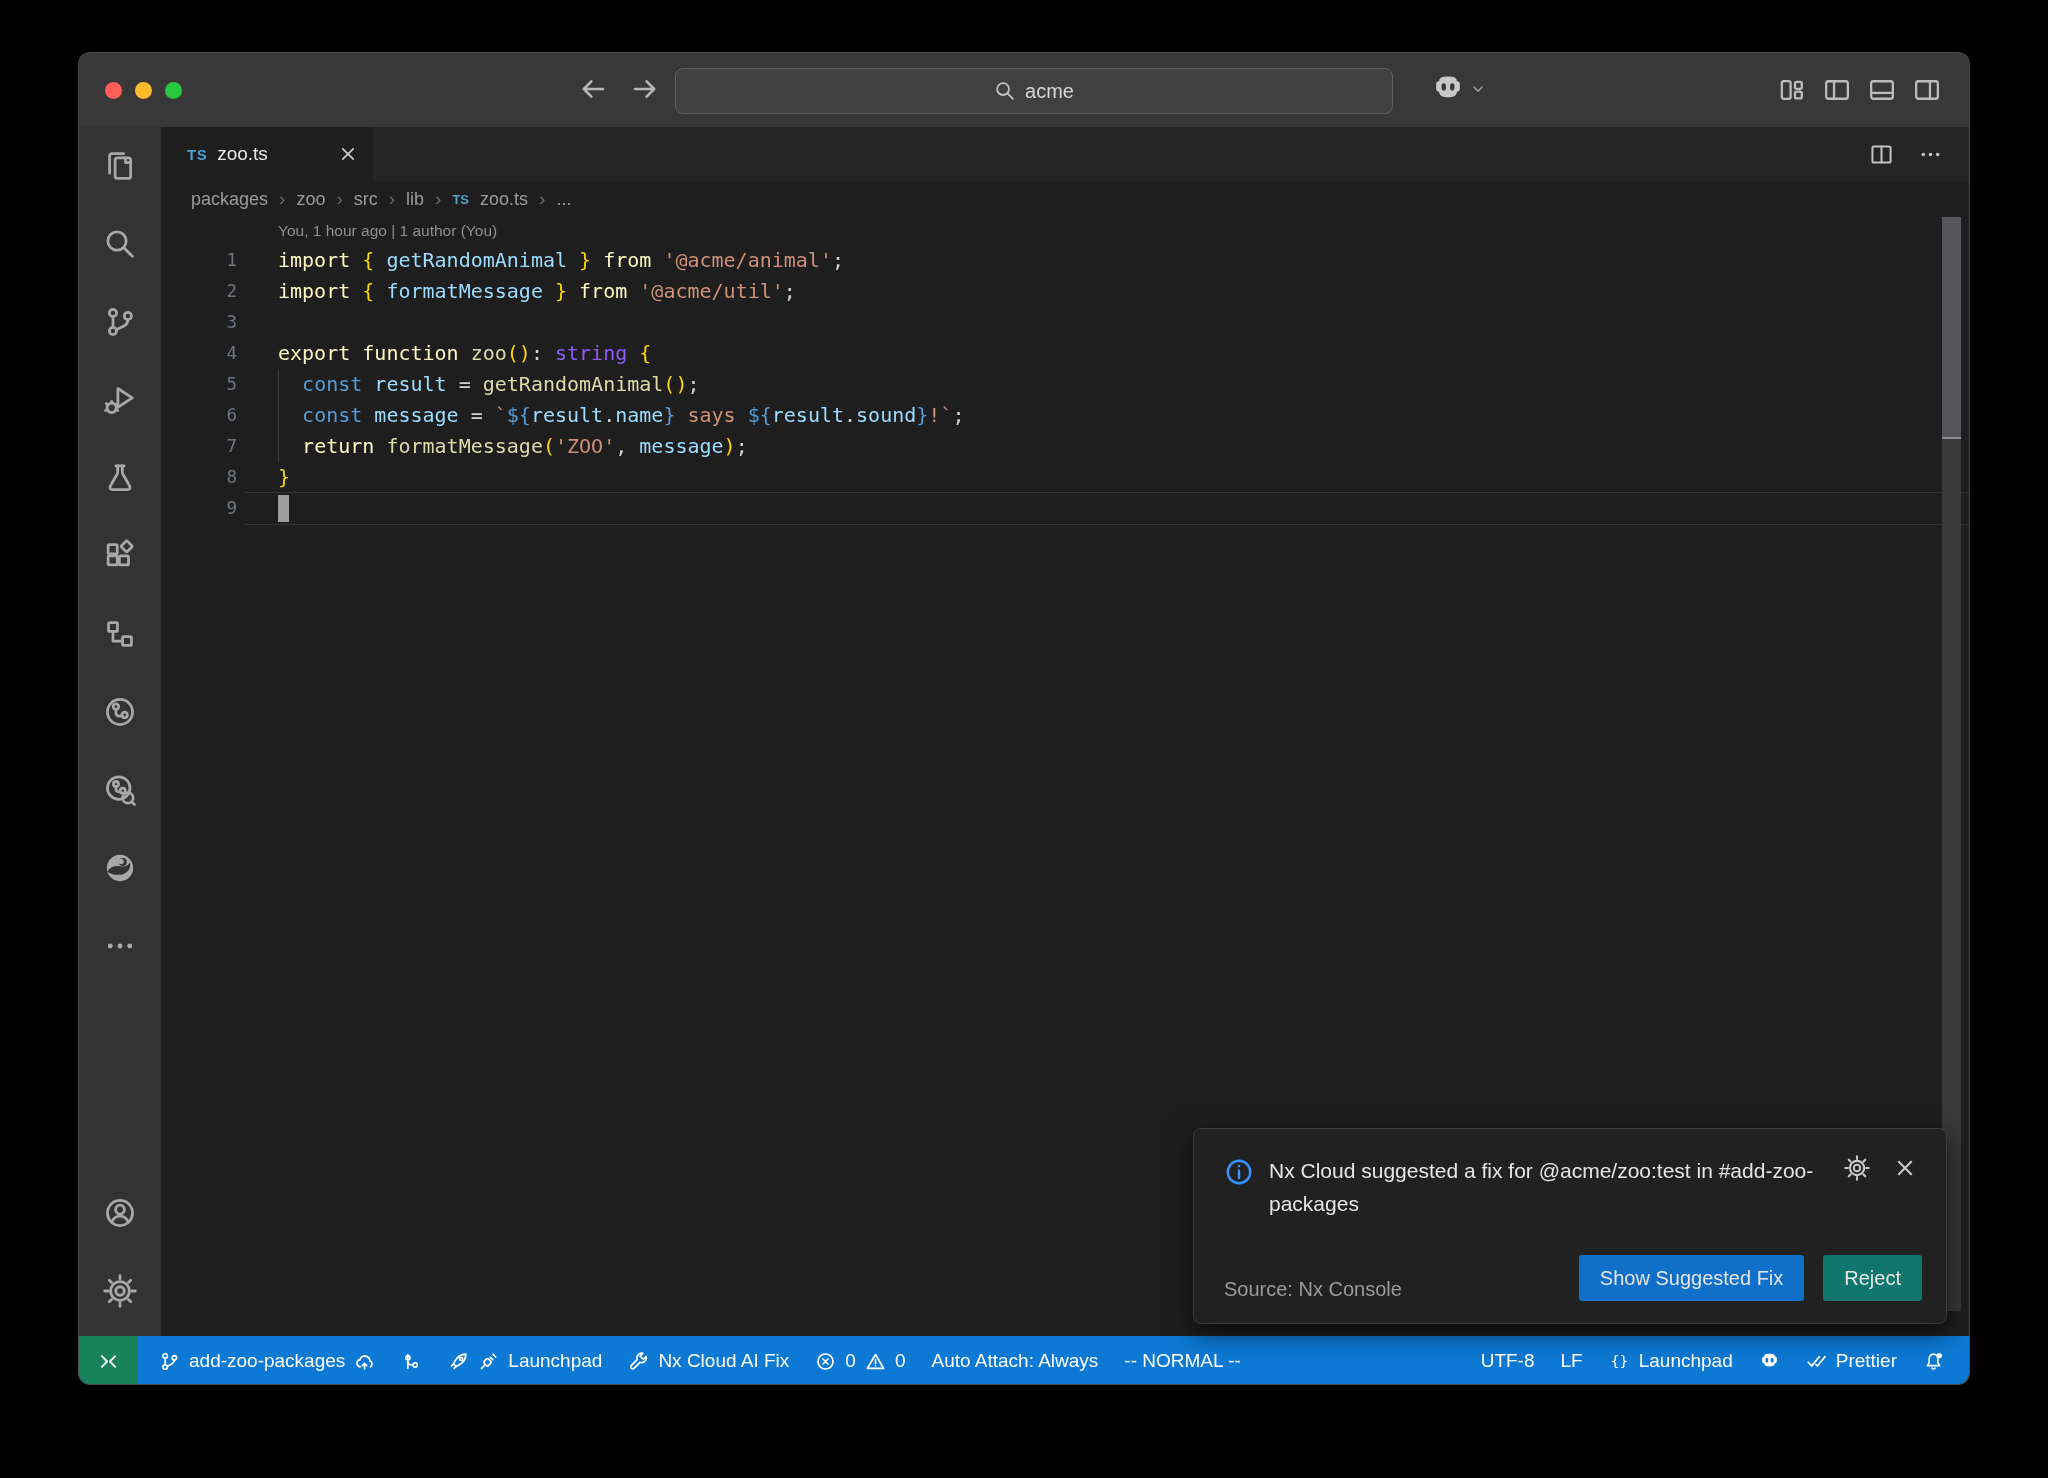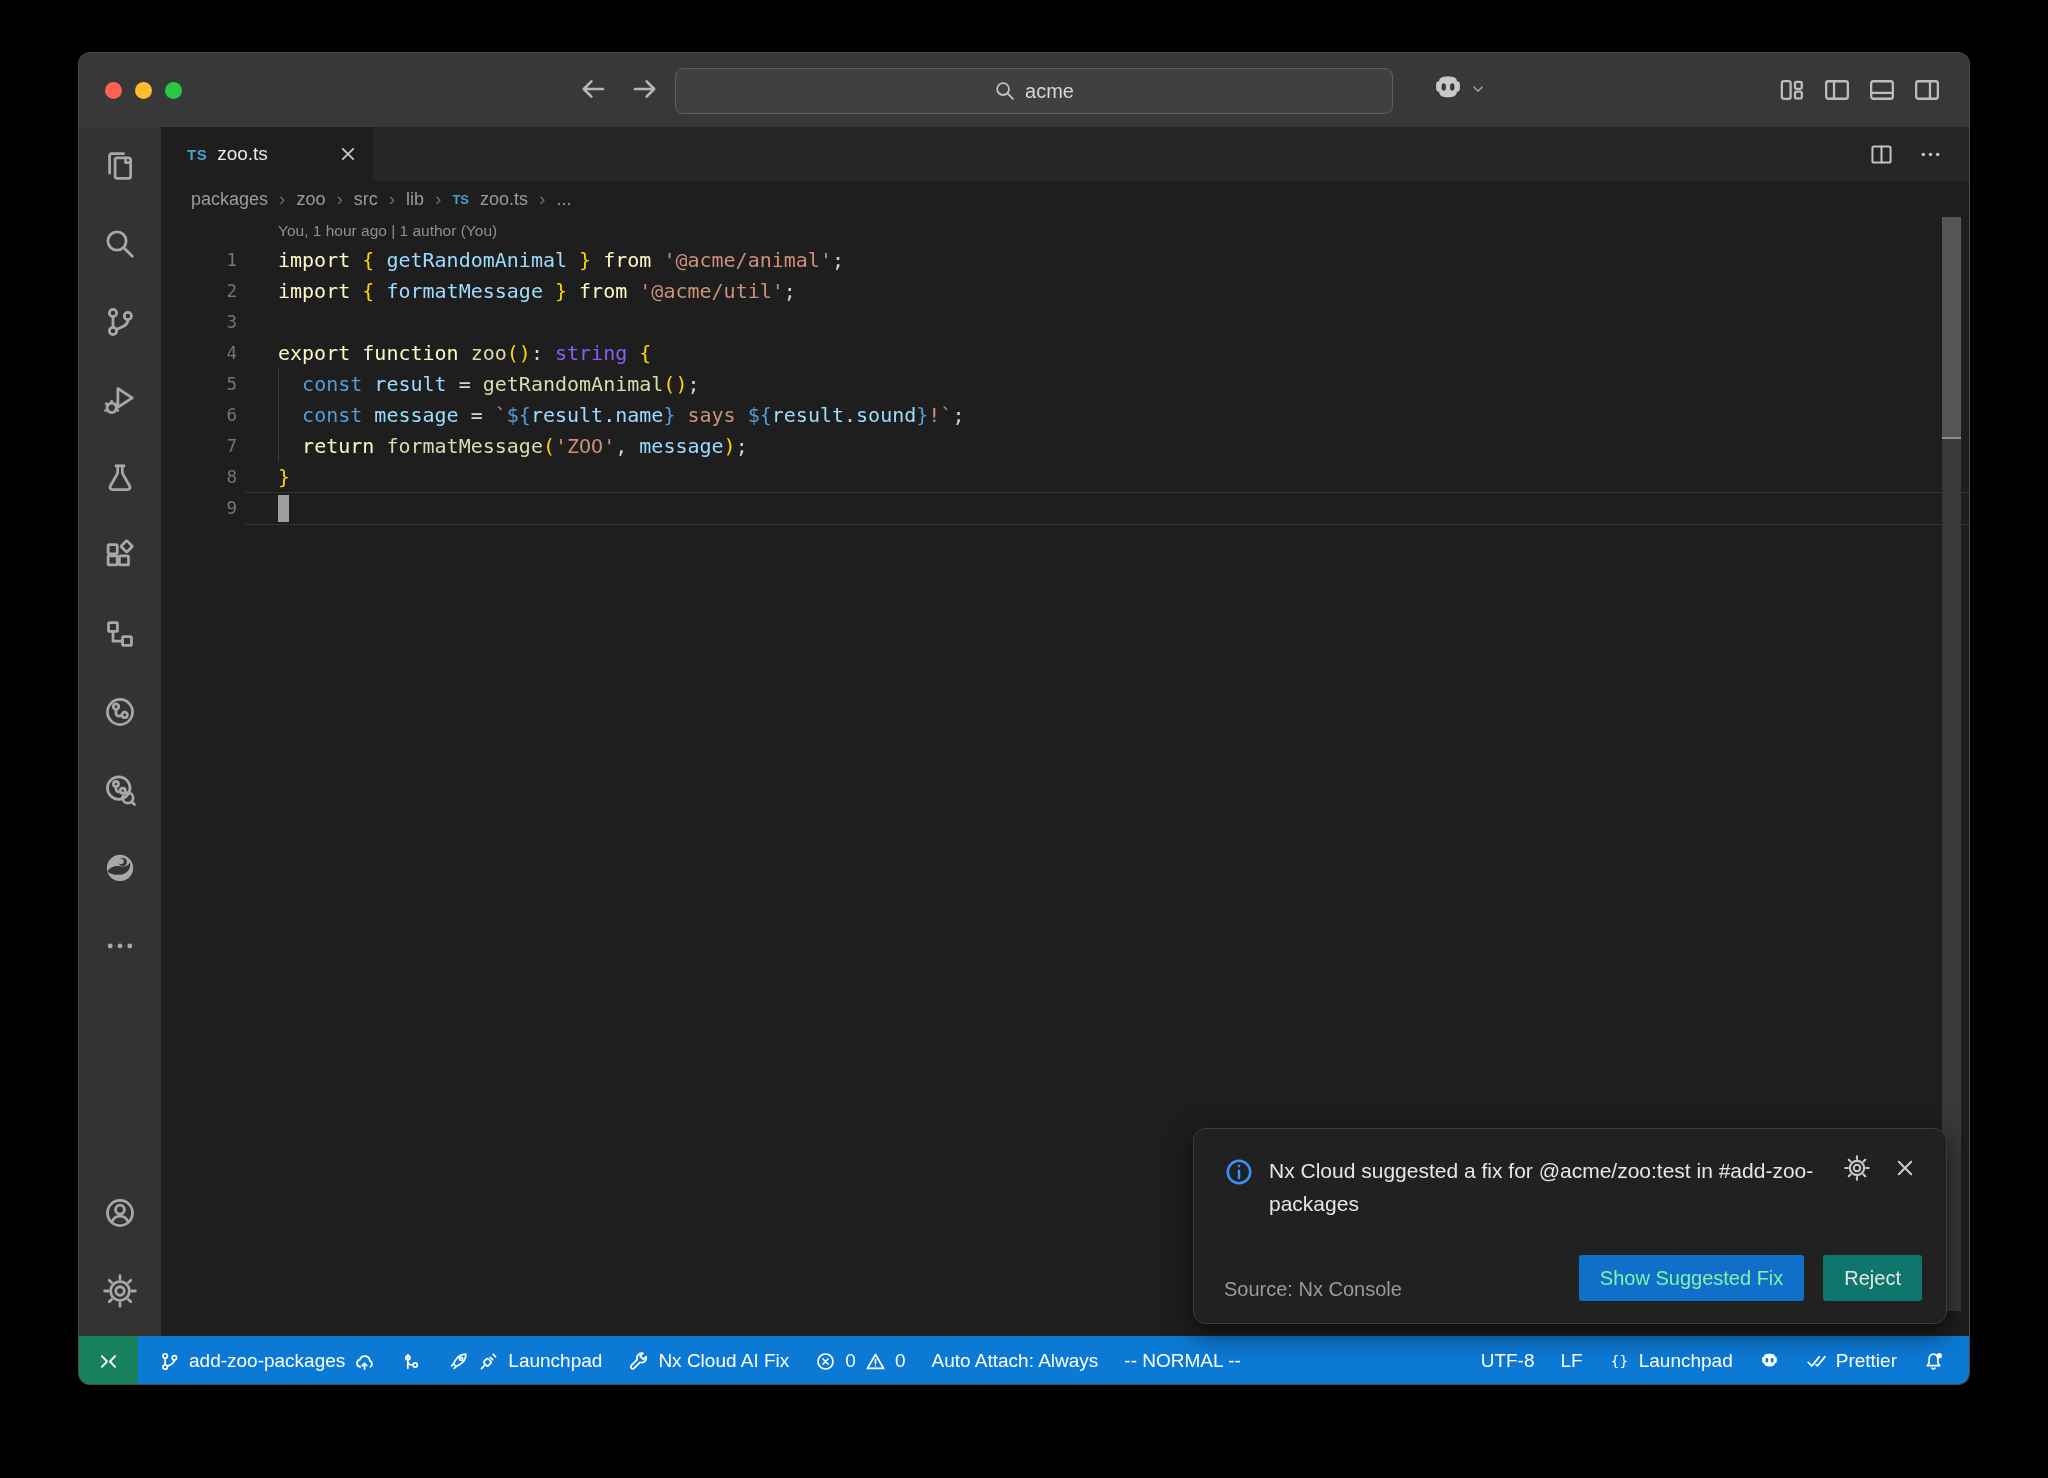--- a/index.html
+++ b/index.html
@@ -61,32 +61,32 @@
   .sb-side{display:flex;align-items:stretch;}
   .sb-item{display:flex;align-items:center;gap:9px;padding:0 13px;}
   .sb-item .icon{width:21px;height:21px;}
   .sb-remote{background:#17825c;padding:0 18px;margin-right:8px;}
   .sb-remote .icon{width:23px;height:23px;}
   .copilot-eye{fill:#383838;}
   .statusbar .copilot-eye{fill:#0c79d4;}
   .sb-side.right{padding-right:12px;}
   
   .toast{position:absolute;left:1114px;top:1075px;width:754px;height:196px;background:#212122;
-         border:1px solid #3c3c3c;border-radius:13px;box-shadow:0 8px 28px rgba(0,0,0,.65);
+         border:1px solid #3c3c3c;border-radius:8px;box-shadow:0 8px 28px rgba(0,0,0,.65);
          box-sizing:border-box;padding:26px 28px 22px 30px;z-index:5;}
   .toast-row1{display:flex;gap:15px;}
   .toast-row1 .info{width:30px;height:30px;color:#3794ff;flex:none;margin-top:2px;}
   .toast-msg{color:#e6e6e6;font-size:21px;line-height:1.55;width:575px;}
   .toast-icons{display:flex;gap:22px;margin-left:auto;color:#c8c8c8;}
   .toast-icons .icon{width:26px;height:26px;}
   .toast-row2{position:absolute;left:30px;right:24px;bottom:22px;display:flex;align-items:flex-end;}
   .toast-source{color:#9a9a9a;font-size:20px;}
   .toast-btns{margin-left:auto;display:flex;gap:19px;}
   .btn{border:none;height:46px;padding:0 21px;font-size:20px;border-radius:3px;cursor:pointer;
-       font-family:inherit;color:#86efac;}
+       font-family:inherit;color:#e5e5e5;}
   .btn-primary{background:#1070c9;}
   .btn-secondary{background:#0f766e;color:#e8e8e8;}
   .icon svg{width:100%;height:100%;display:block;}
 </style>
 </head>
 <body>
 
 <div class="stage">
   <div class="window">
 

